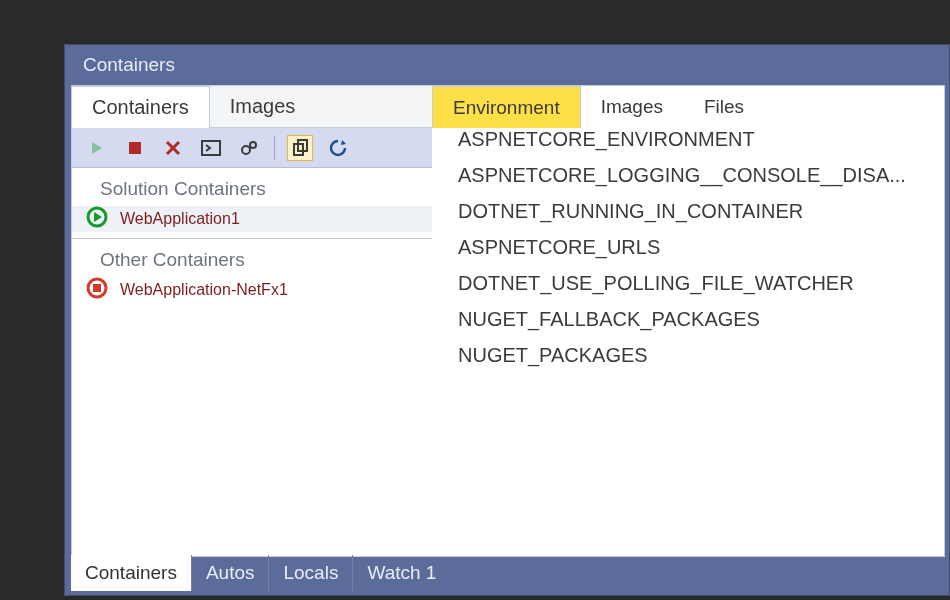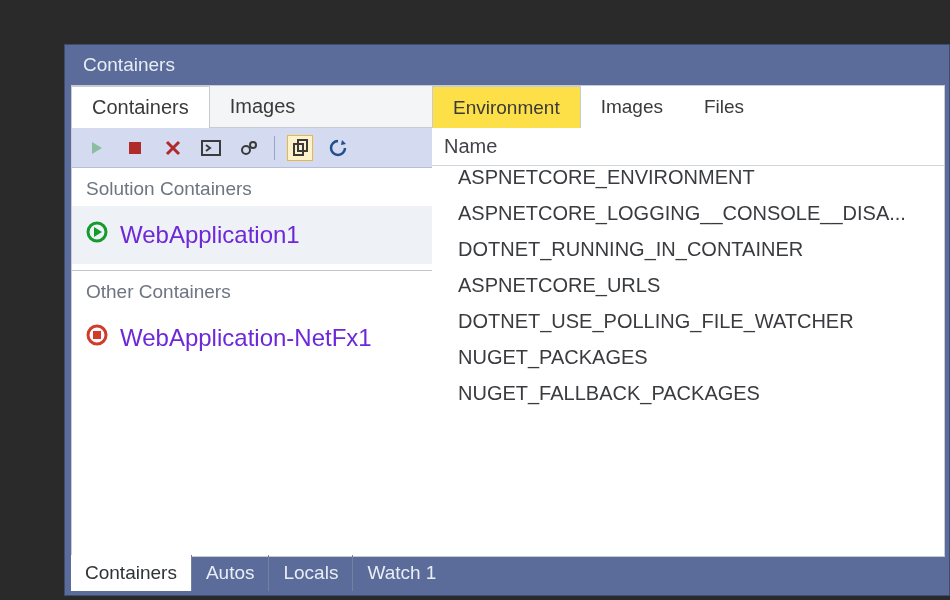--- a/index.html
+++ b/index.html
@@ -64,27 +64,27 @@
     .tbtn svg { display:block; }
     .tbtn.disabled { opacity: 0.45; cursor: default; }
     .tbtn.selected {
       background: #fff2c8;
       border: 1px solid #e1b94f;
     }
     .vsep { width:1px; height:24px; background:#98a4c7; }
 
     .section-header {
       padding: 10px 14px 6px 14px;
-      color: #6d7580; font-size: 19px;
+      color: #6d7580; font-size: 19px; margin-left: 14px;
     }
     .item {
-      height: 58px;
+      height: 26px;
       display: flex; align-items: center; gap: 12px;
       padding: 0 14px;
-      color: #6d28d9; font-size: 24px;
+      color: #7f1d1d; font-size: 16px;
       cursor: pointer;
     }
     .item.selected { background: #eef1f6; }
     .sect-divider { border-top: 1px solid #bfc5cf; margin: 6px 0 0 0; }
     .col-head {
       height: 38px; padding: 0 12px;
       display:flex; align-items:center;
       color:#424449; font-size:20px;
       border-bottom: 1px solid #d0d4db;
     }
@@ -207,44 +207,41 @@
           <span>Environment</span>
         </div>
         <div class="tab">
           <span>Images</span>
         </div>
         <div class="tab">
           <span>Files</span>
         </div>
       </div>
 
-      <div class="col-head">
-        <span>Name</span>
-      </div>
       <div>
         <div class="env-row">
             <span>ASPNETCORE_ENVIRONMENT</span>
           </div>
         <div class="env-row">
             <span>ASPNETCORE_LOGGING__CONSOLE__DISA...</span>
           </div>
         <div class="env-row">
             <span>DOTNET_RUNNING_IN_CONTAINER</span>
           </div>
         <div class="env-row">
             <span>ASPNETCORE_URLS</span>
           </div>
         <div class="env-row">
             <span>DOTNET_USE_POLLING_FILE_WATCHER</span>
           </div>
         <div class="env-row">
+            <span>NUGET_FALLBACK_PACKAGES</span>
+          </div>
+        <div class="env-row">
             <span>NUGET_PACKAGES</span>
-          </div>
-        <div class="env-row">
-            <span>NUGET_FALLBACK_PACKAGES</span>
           </div>
       </div>
     </div>
   </div>
 
   <div class="bottom-tabs">
     <div class="btab active">
       <span>Containers</span>
     </div>
     <div class="btab">

